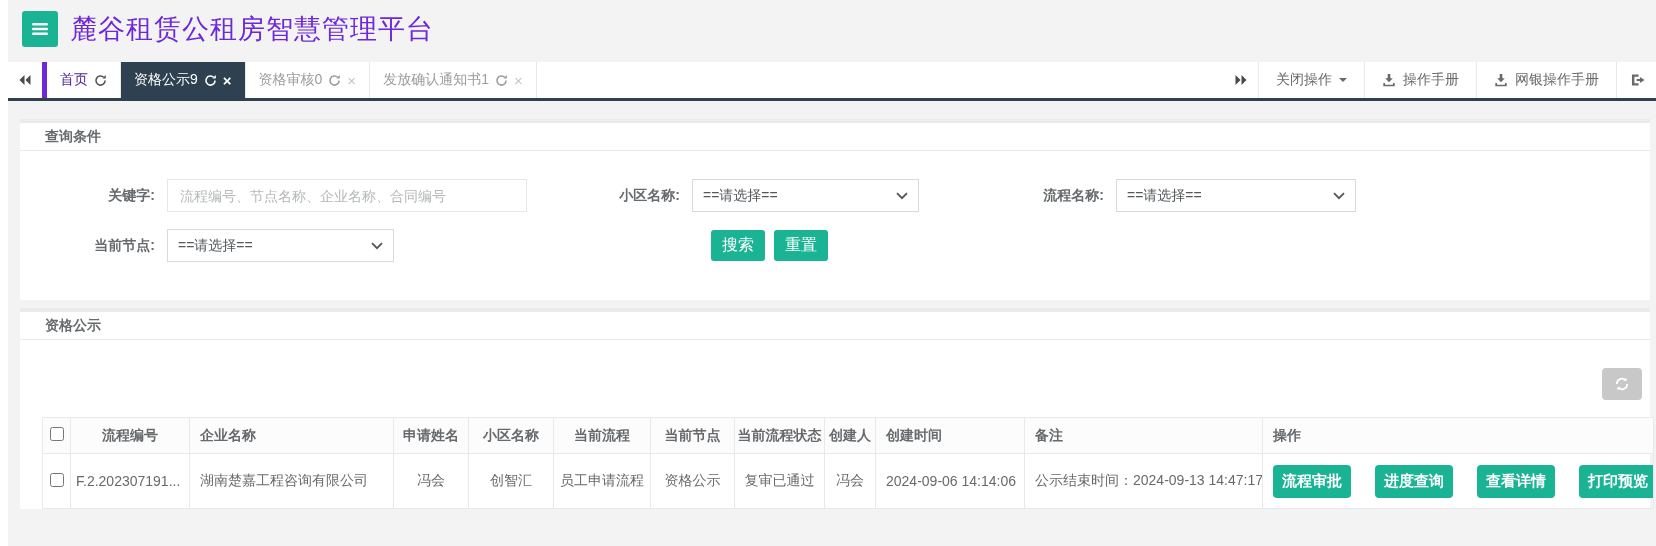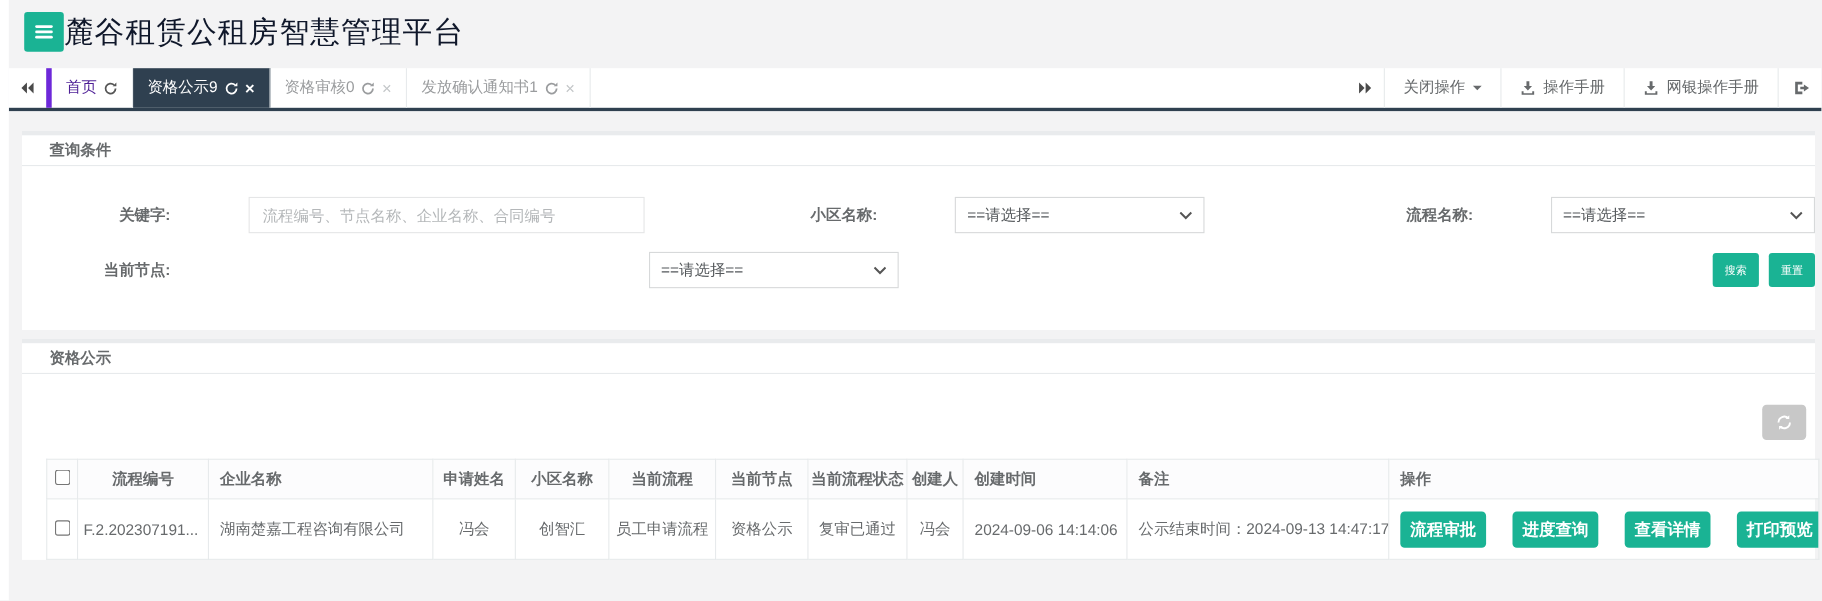--- a/index.html
+++ b/index.html
@@ -11,21 +11,21 @@
     background: #f3f3f4;
     position: relative;
   }
   .left-rail { position: absolute; left: 0; top: 0; width: 8px; height: 546px; background: #fff; z-index: 6; }
   .page { margin-left: 8px; }
 
   
   .header { height: 58px; display: flex; align-items: center; padding-left: 14px; background: #f3f3f4; }
   .menu-btn { width: 36px; height: 36px; background: #1ab394; border: none; border-radius: 3px;
               display: flex; align-items: center; justify-content: center; cursor: pointer; flex: none; }
-  .app-title { font-size: 27px; color: #0f172a; letter-spacing: 1px; white-space: nowrap; }
+  .app-title { font-size: 27px; color: #6d28d9; margin-left: 12px; letter-spacing: 1px; white-space: nowrap; }
 
   
   .tabbar { background: #f3f3f4; padding-top: 4px; }
   .tabs-row { display: flex; align-items: stretch; background: #fff; height: 39px; border-bottom: 3px solid #2f4050; }
   .tab-nav { width: 34px; display: flex; align-items: center; justify-content: center; color: #4a4a4a; cursor: pointer; }
   .tab { display: flex; align-items: center; gap: 6px; padding: 0 13px; border-right: 1px solid #e7eaec;
          color: #9a9c9e; cursor: pointer; white-space: nowrap; }
   .tab.home { color: #4c1d95; border-left: 5px solid #6d28d9; }
   .tab.active { background: #2f4050; color: #fff; }
   .tab .ref { display: inline-flex; }
@@ -39,36 +39,36 @@
 
   
   .content { padding: 18px 6px 0 12px; }
   .panel { background: #fff; border-top: 4px solid #e9ebed; }
   .panel + .panel { margin-top: 8px; }
   .panel-head { height: 28px; border-bottom: 1px solid #e7eaec; display: flex; align-items: center;
                 padding-left: 25px; font-weight: bold; font-size: 14px; color: #676a6c; }
 
   
   .query-body { height: 149px; padding-top: 28px; }
-  .form-row { display: flex; align-items: center; justify-content: space-between; }
+  .form-row { display: flex; align-items: center; }
   .form-row + .form-row { margin-top: 17px; }
   .flabel { flex: none; text-align: right; font-weight: bold; color: #676a6c; margin-right: 12px; }
   .w1 { width: 135px; }
   .w2 { width: 153px; }
   .w3 { width: 185px; }
   .txt-input { width: 360px; height: 33px; border: 1px solid #e5e6e7; padding: 0 12px; font-size: 14px;
                color: #676a6c; font-family: inherit; outline: none; background: #fff; }
   .txt-input::placeholder { color: #b4b7b9; }
   .sel { height: 33px; border: 1px solid #d7d9da; background: #fff; display: flex; align-items: center;
          padding: 0 10px; color: #55595c; cursor: pointer; }
   .sel .sel-text { flex: 1; }
   .sel-community, .sel-node { width: 227px; }
   .sel-process { width: 240px; }
   .btn-green { background: #1ab394; color: #fff; border: none; border-radius: 3px; height: 31px;
-               padding: 0 11px; font-size: 10px; font-family: inherit; cursor: pointer; }
+               padding: 0 11px; font-size: 16px; font-family: inherit; cursor: pointer; }
   .search-btns { display: flex; gap: 9px; margin-left: 317px; }
 
   
   .todo-body { padding: 14px 8px 0 22px; }
   .refresh-row { display: flex; justify-content: flex-end; margin-top: 14px; }
   .btn-refresh { width: 40px; height: 32px; background: #c8c8c8; border: none; border-radius: 4px;
                  display: flex; align-items: center; justify-content: center; cursor: pointer; }
   table { width: 1612px; border-collapse: collapse; table-layout: fixed; margin-top: 17px; }
   th, td { border: 1px solid #e7eaec; font-size: 14px; color: #676a6c; overflow: hidden; white-space: nowrap; }
   th { height: 36px; font-weight: bold; text-align: center; background: #fcfcfd; }

